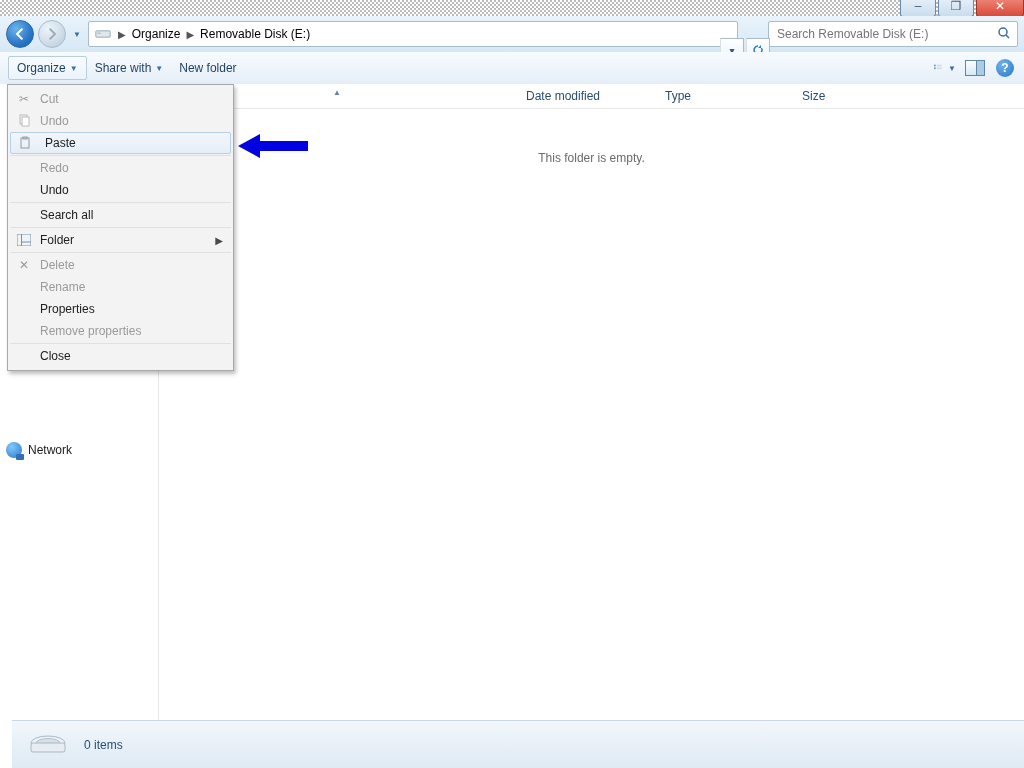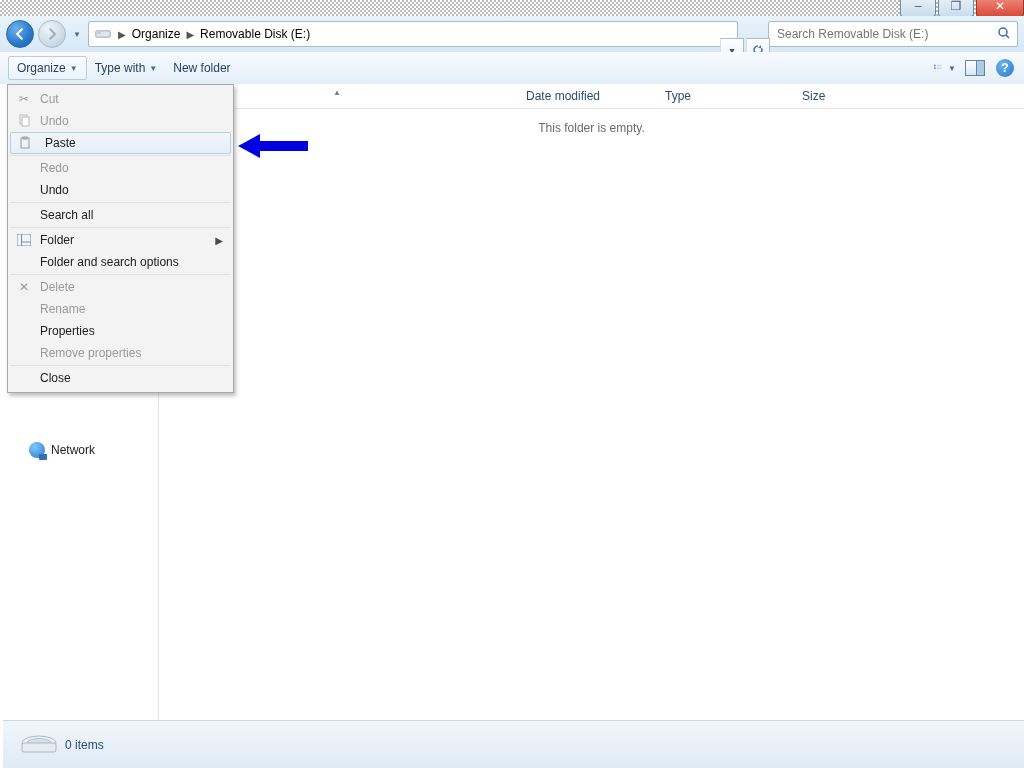--- a/index.html
+++ b/index.html
@@ -33,25 +33,25 @@
 .content{position:absolute;top:84px;left:0;right:0;bottom:47px;display:flex}
 .sidebar{width:158px;border-right:1px solid #e6e6e6;background:#fff}
 .main{flex:1;background:#fff;position:relative}
 .col-headers{height:24px;border-bottom:1px solid #e8e8e8;display:flex;align-items:center;font-size:12px;color:#2a4d6e}
 .col{padding:0 10px;border-right:1px solid transparent}
 .col.name{width:336px;position:relative}
 .col.name .sort-arrow{position:absolute;left:50%;top:-1px;transform:translateX(-50%);font-size:8px;color:#5f87aa}
 .col.dm{width:118px}
 .col.type{width:116px}
 .col.size{width:74px}
-.empty-msg{text-align:center;color:#6a6a6a;margin-top:12px;font-size:12px}
-.nav-item{display:flex;align-items:center;gap:6px;padding:2px 8px 2px 29px;color:#202020}
+.empty-msg{text-align:center;color:#6a6a6a;margin-top:42px;font-size:12px}
+.nav-item{display:flex;align-items:center;gap:6px;padding:2px 8px 2px 6px;color:#202020}
 .globe{width:16px;height:16px;border-radius:50%;background:radial-gradient(circle at 35% 30%,#7fc8ff,#2a77c9);position:relative}
 .globe:after{content:"";position:absolute;right:-2px;bottom:-2px;width:8px;height:6px;background:#3170b7;border-radius:1px}
-.status{position:absolute;left:3px;right:0;bottom:0;height:47px;background:linear-gradient(#f1f7fc,#dfeaf3);border-top:1px solid #cad7e2;display:flex;align-items:center;padding:0 16px;gap:6px}
+.status{position:absolute;left:12px;right:0;bottom:0;height:47px;background:linear-gradient(#f1f7fc,#dfeaf3);border-top:1px solid #cad7e2;display:flex;align-items:center;padding:0 16px;gap:16px}
 .drive-icon{width:40px;height:26px}
 .status-text{color:#2a4d6e;font-size:12px}
 .menu{position:absolute;top:84px;left:7px;width:221px;background:#f3f3f3;border:1px solid #a8a8a8;box-shadow:2px 3px 4px rgba(0,0,0,.25);padding:2px;z-index:50}
 .menu-sec{border-bottom:1px solid #e0e0e0;padding:1px 0}
 .menu-sec:last-child{border-bottom:none}
 .menu-item{display:flex;align-items:center;height:22px;padding:0 8px 0 30px;position:relative;color:#202020}
 .menu-item.disabled{color:#9a9a9a}
 .menu-item.hover{background:linear-gradient(#f2f6fb,#e5eef7);border:1px solid #b6d0e6;border-radius:2px;padding-left:34px;height:20px}
 .menu-item .mi-icon{position:absolute;left:6px;width:16px;height:16px;display:flex;align-items:center;justify-content:center;color:#9a9a9a}
 .menu-item .submenu-arrow{margin-left:auto;font-size:10px;color:#4a4a4a}
@@ -116,21 +116,21 @@
     </span>
   </div>
 </div>
 
 <div class="toolbar">
   <div class="tb-item organize">
     <span>Organize</span>
         <span class="tb-caret">▼</span>
   </div>
   <div class="tb-item">
-    <span>Type with</span>
+    <span>Share with</span>
         <span class="tb-caret">▼</span>
   </div>
   <div class="tb-item">
     <span>New folder</span>
   </div>
   <div class="tb-right">
     <div class="tb-icon">
       <svg width="20" height="14" viewBox="0 0 20 14">
             <rect x="0" y="1" width="3" height="3" fill="#6f91b0"></rect>
             <rect x="5" y="1" width="9" height="3" fill="#cfdde9"></rect>
@@ -222,23 +222,20 @@
       <span class="mi-icon">
         <svg width="14" height="12" viewBox="0 0 14 12">
               <rect x="0" y="0" width="14" height="12" fill="none" stroke="#6f91b0"></rect>
               <line x1="4.5" y1="0" x2="4.5" y2="12" stroke="#6f91b0"></line>
               <line x1="4.5" y1="8" x2="14" y2="8" stroke="#6f91b0"></line>
             </svg>
       </span>
       <span>Folder</span>
       <span class="submenu-arrow">▶</span>
     </div>
-    <div class="menu-item">
-          <span>Folder and search options</span>
-        </div>
   </div>
   <div class="menu-sec">
     <div class="menu-item disabled">
       <span class="mi-icon">✕</span>
       <span>Delete</span>
     </div>
     <div class="menu-item disabled">
           <span>Rename</span>
         </div>
     <div class="menu-item">

